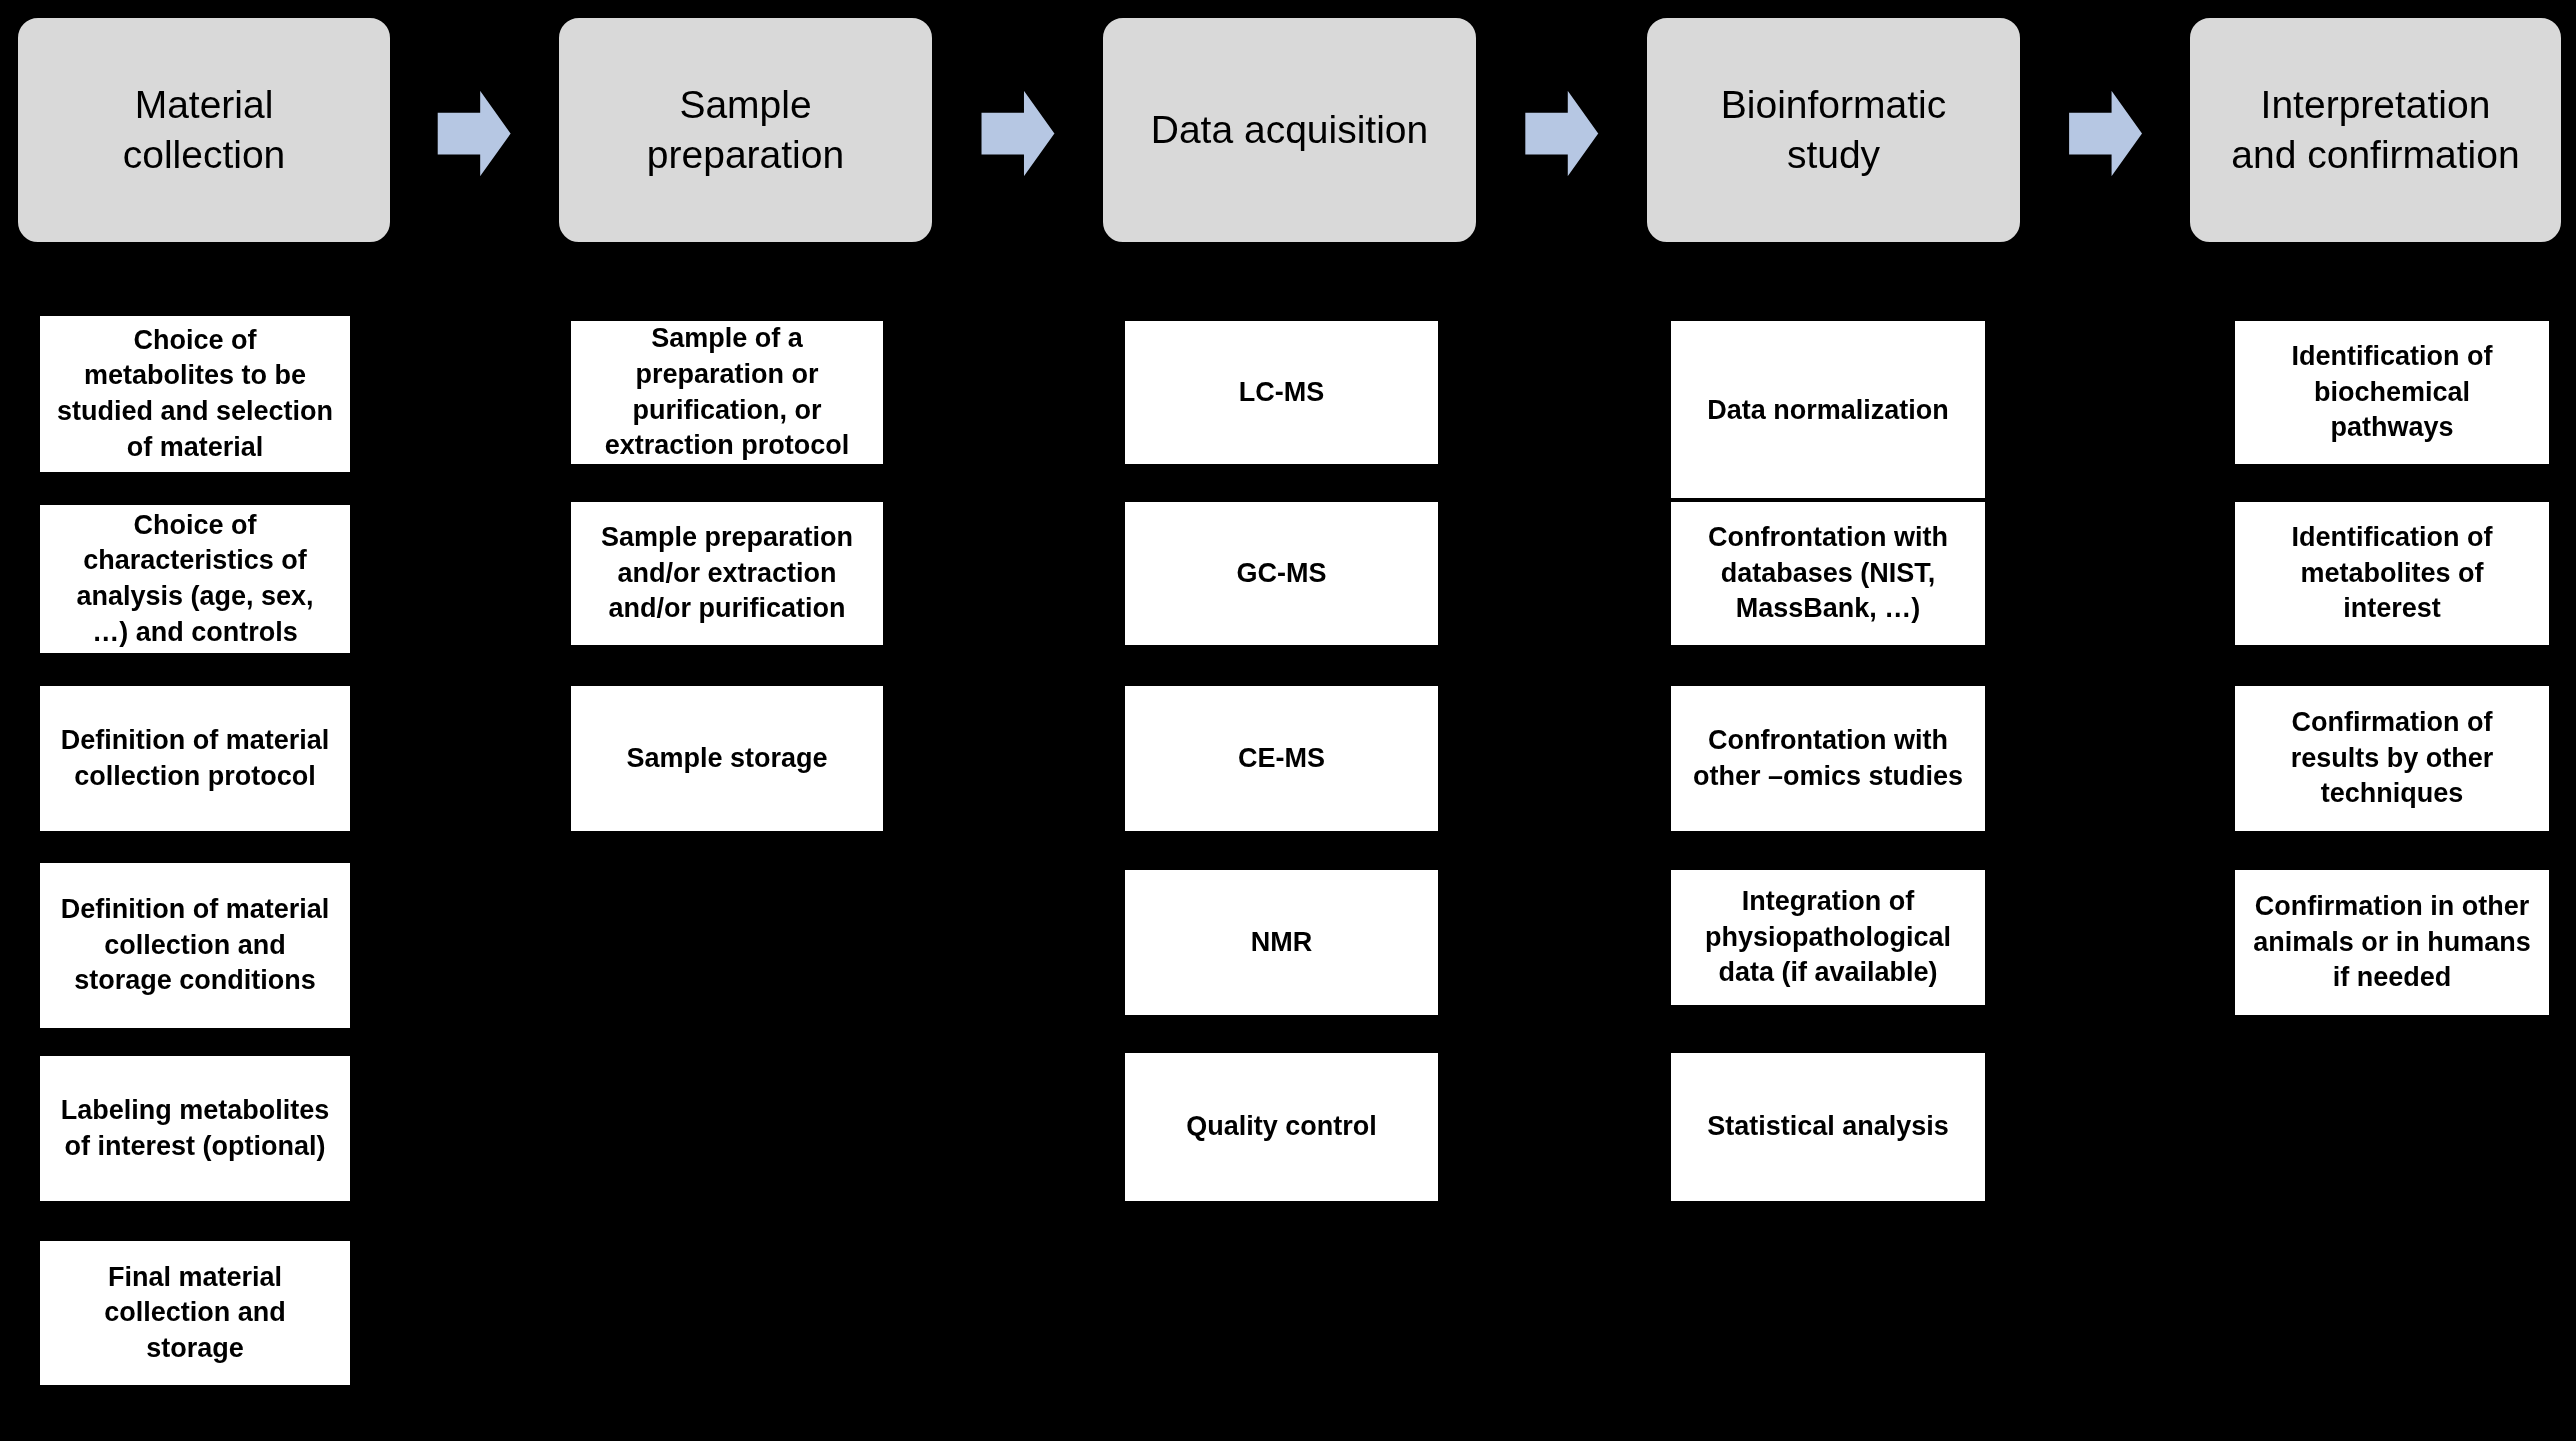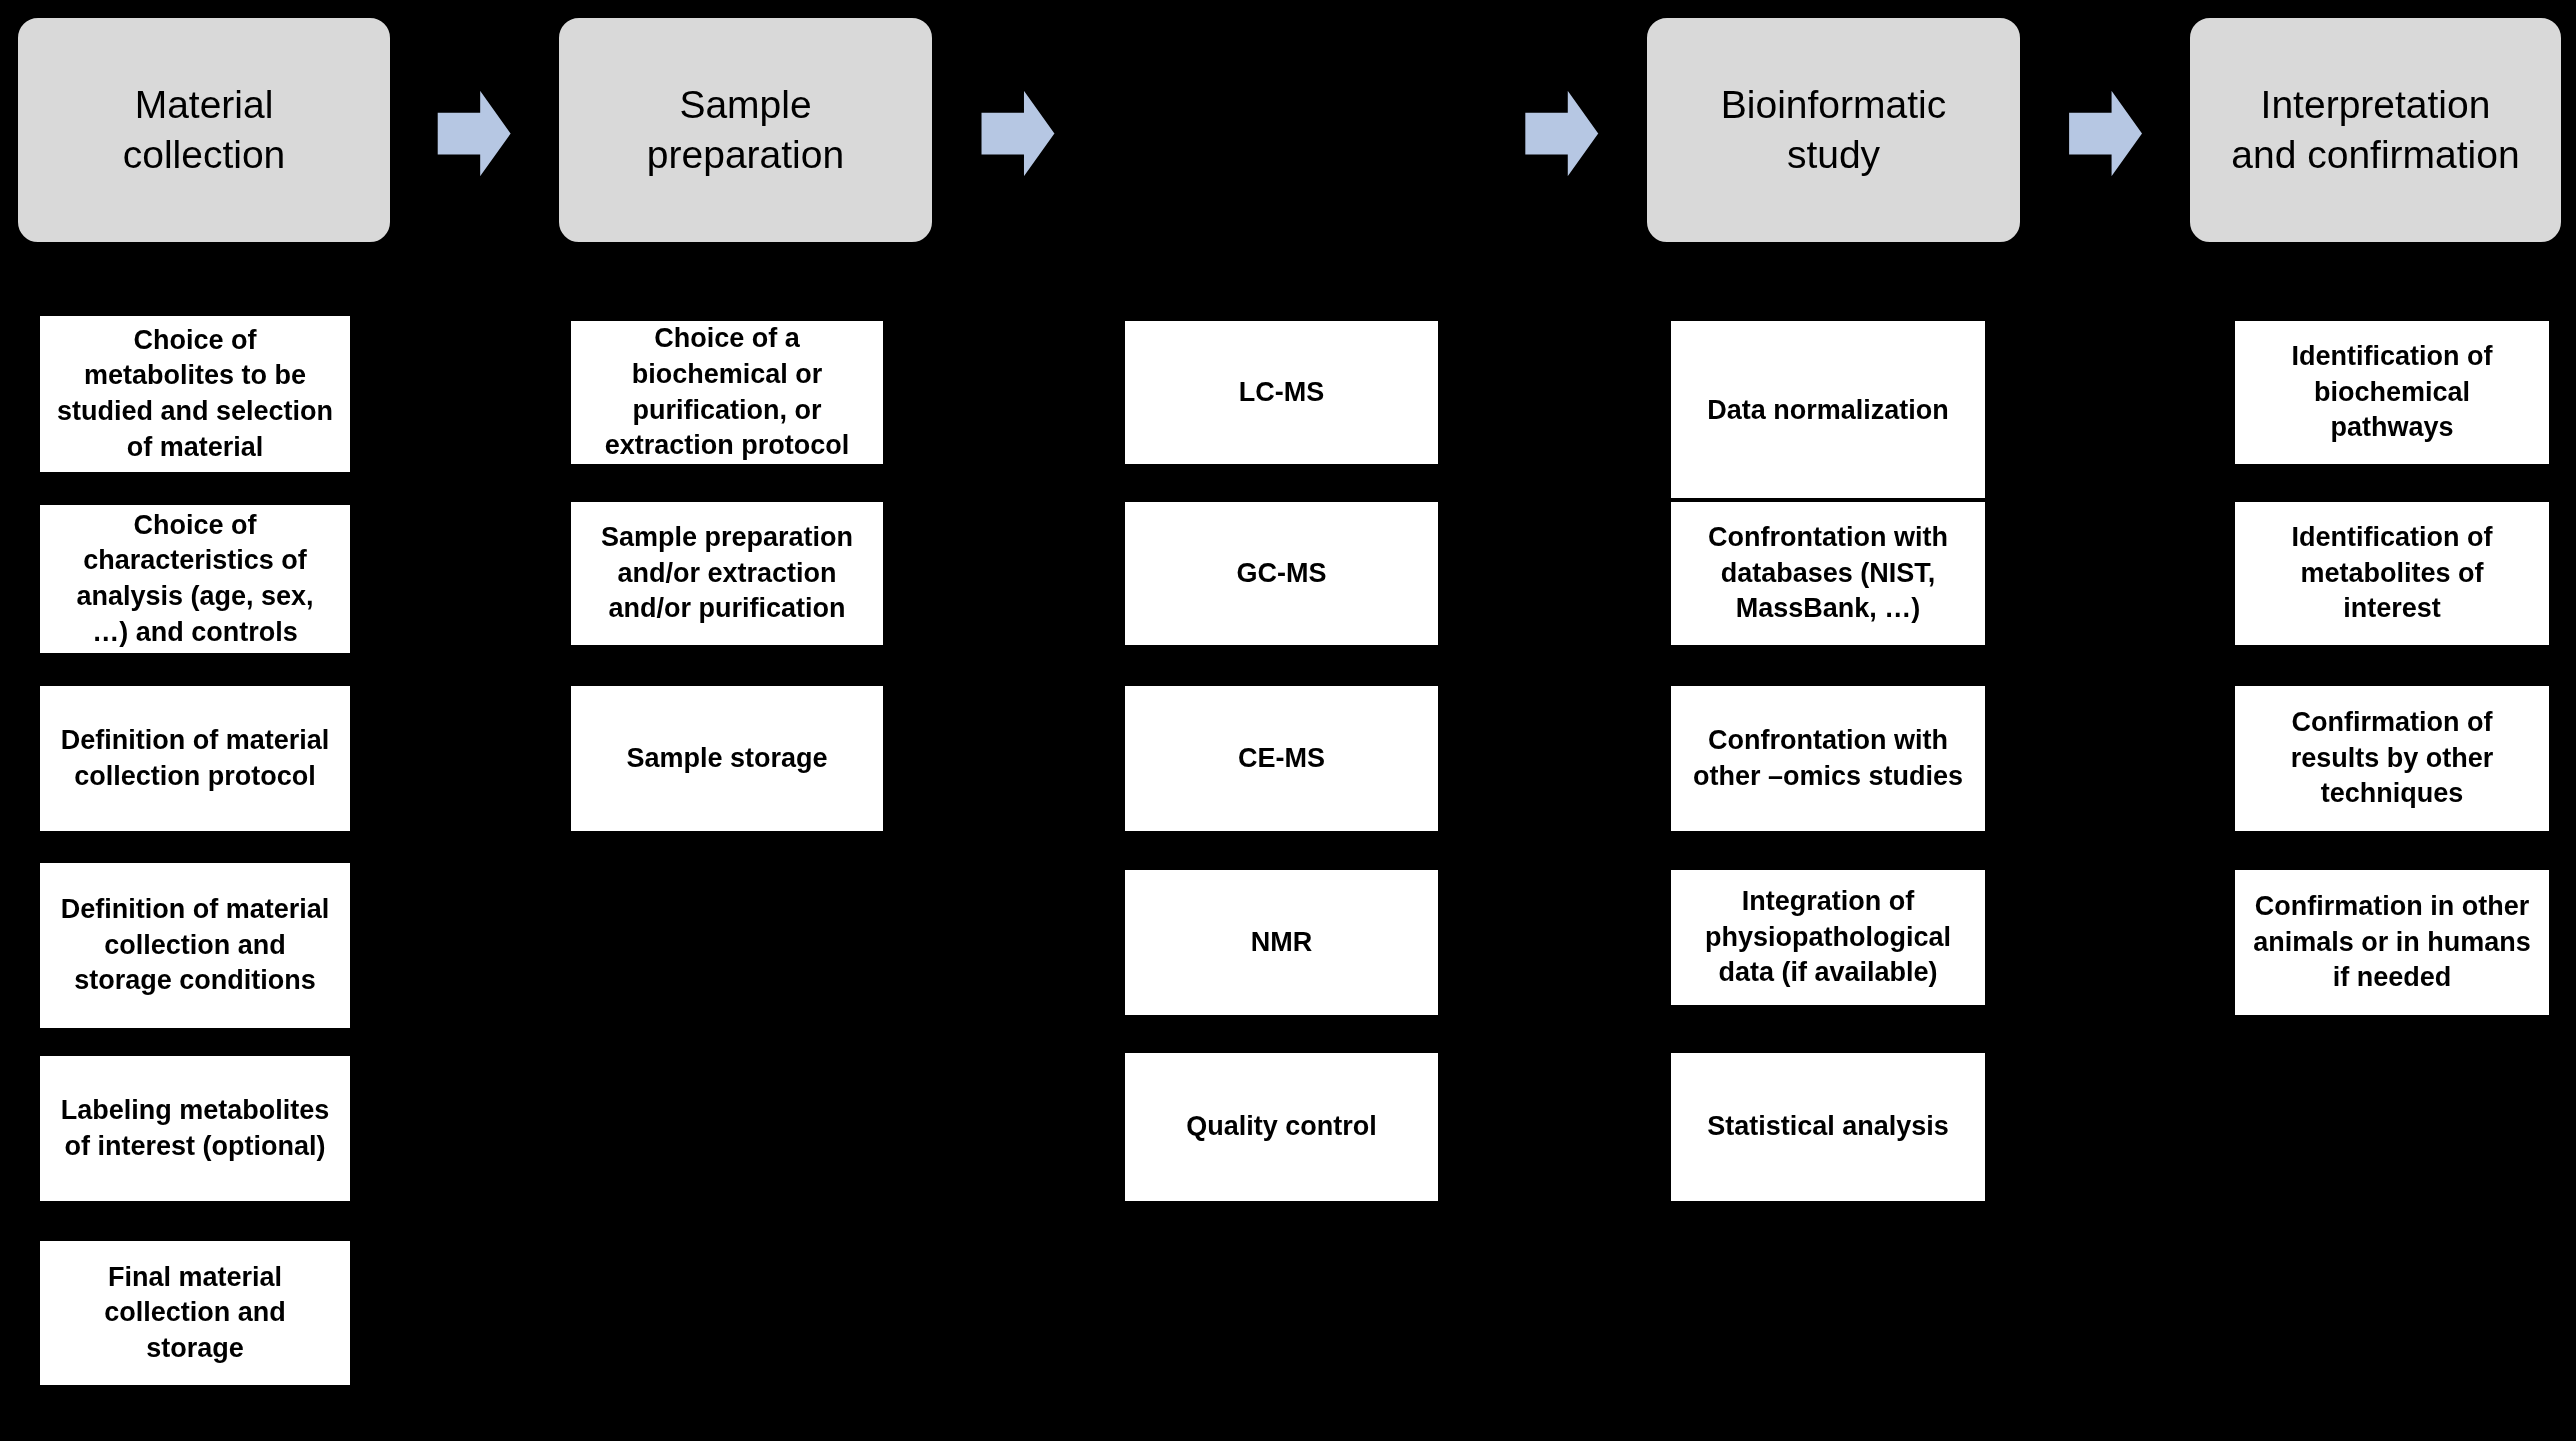--- a/index.html
+++ b/index.html
@@ -101,20 +101,23 @@
       <line x1="3492" y1="1214" x2="3492" y2="1234" stroke="#000000" stroke-width="11"></line>
       <polygon points="3492,1269 3465,1232 3519,1232" fill="#000000"></polygon>
     </svg>
 
   <div class="phase" style="left:13px;top:13px;width:382px;height:234px">
     <div class="phase-label">Material collection</div>
   </div>
   <div class="phase" style="left:554px;top:13px;width:383px;height:234px">
     <div class="phase-label">Sample preparation</div>
   </div>
+  <div class="phase" style="left:1098px;top:13px;width:383px;height:234px">
+    <div class="phase-label">Data acquisition</div>
+  </div>
   <div class="phase" style="left:1642px;top:13px;width:383px;height:234px">
     <div class="phase-label">Bioinformatic study</div>
   </div>
   <div class="phase" style="left:2185px;top:13px;width:381px;height:234px">
     <div class="phase-label">Interpretation and confirmation</div>
   </div>
 
   <div class="node" style="left:36px;top:312px;width:318px;height:164px">
     <span class="node-label">Choice of metabolites to be studied and selection of material</span>
   </div>
@@ -128,21 +131,21 @@
     <span class="node-label">Definition of material collection and storage conditions</span>
   </div>
   <div class="node" style="left:36px;top:1052px;width:318px;height:153px">
     <span class="node-label">Labeling metabolites of interest (optional)</span>
   </div>
   <div class="node" style="left:36px;top:1237px;width:318px;height:152px">
     <span class="node-label">Final material collection and storage</span>
   </div>
 
   <div class="node" style="left:567px;top:317px;width:320px;height:151px">
-    <span class="node-label">Choice of a biochemical or purification, or extraction protocol</span>
+    <span class="node-label">Sample of a preparation or purification, or extraction protocol</span>
   </div>
   <div class="node" style="left:567px;top:498px;width:320px;height:151px">
     <span class="node-label">Sample preparation and/or extraction and/or purification</span>
   </div>
   <div class="node" style="left:567px;top:682px;width:320px;height:153px">
     <span class="node-label">Sample storage</span>
   </div>
 
   <div class="node" style="left:1121px;top:317px;width:321px;height:151px">
     <span class="node-label">LC-MS</span>

